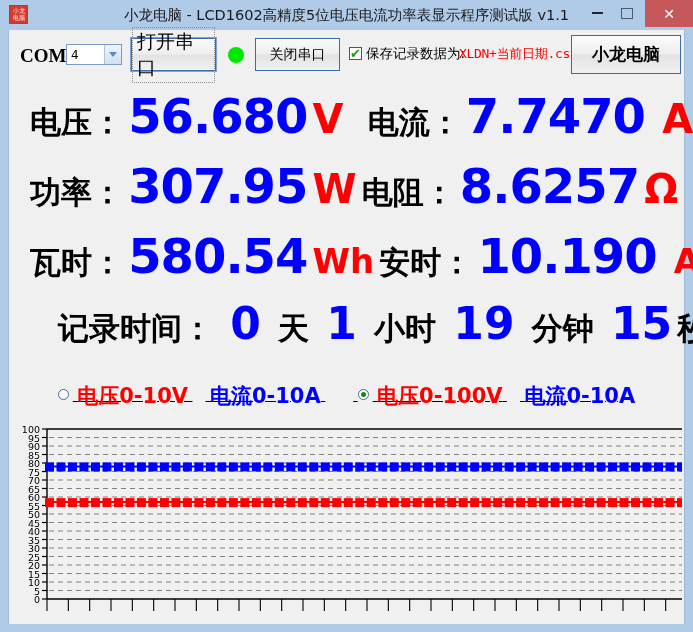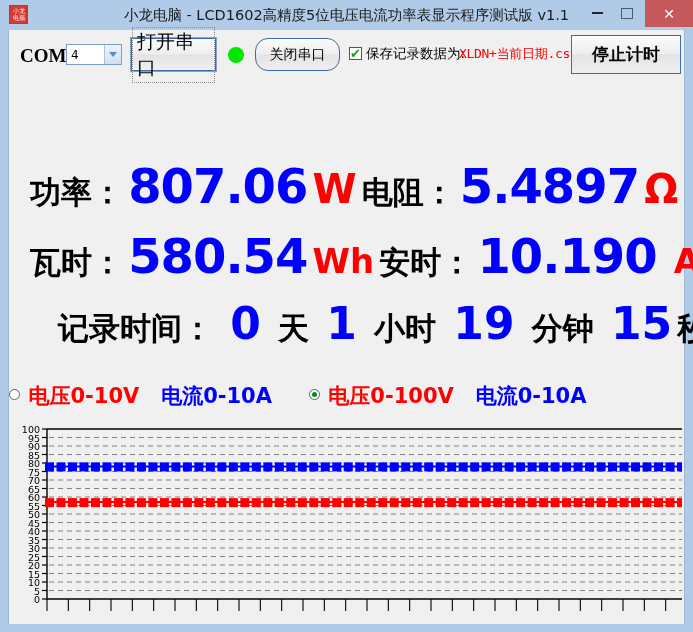--- a/index.html
+++ b/index.html
@@ -92,21 +92,21 @@
     border:1px solid #3c6ba5;
     box-sizing:border-box;
     display:flex;align-items:center;justify-content:center;
     font-family:"DejaVu Sans","Liberation Sans",sans-serif;
     color:#000;
     cursor:default;
   }
   .btn-open{left:122px;top:8px;width:85px;height:33px;font-size:19px;
     box-shadow:inset 0 0 0 1px #f3f7fb, 0 0 0 1px #7ea5d2;justify-content:flex-end;}
   .btn-open .inner{border:1px dotted #8a8a8a;padding:1px 4px;}
-  .btn-close-port{left:246px;top:8px;width:85px;height:33px;font-size:14px;border-radius:13px;}
+  .btn-close-port{left:246px;top:8px;width:85px;height:33px;font-size:14px;}
   .btn-stop{left:562px;top:5px;width:110px;height:39px;font-size:17px;font-weight:bold;}
   .led{
     position:absolute;left:219px;top:17px;width:16px;height:16px;
     border-radius:50%;background:#00e800;
   }
   .save-chk{
     position:absolute;left:340px;top:17px;width:13px;height:13px;
     border:1px solid #2f5c94;background:#fff;box-sizing:border-box;
     display:flex;align-items:center;justify-content:center;
   }
@@ -151,21 +151,21 @@
   .sp-s{display:inline-block;width:7px;}
   .row-pad{display:inline-block;width:16px;}
 
   
   .tlbl{font-size:31px;font-weight:bold;color:#000;}
   .tnum{font-size:44px;font-weight:bold;color:#0000ff;}
 
   
   .radiorow{
     position:absolute;left:0;top:352px;width:675px;height:30px;
-    white-space:nowrap;
+    white-space:nowrap;text-align:center;text-decoration:underline;
   }
   .radio{
     display:inline-block;width:11px;height:11px;border-radius:50%;
     border:1px solid #4b6a8e;background:#ffffff;box-sizing:border-box;
     vertical-align:middle;margin-right:4px;position:relative;top:-2px;
   }
   .radio.on::after{
     content:"";position:absolute;left:2px;top:2px;width:5px;height:5px;
     border-radius:50%;background:#0b8a0b;
   }
@@ -224,32 +224,43 @@
       <div class="led"></div>
       <div class="winbtn btn-close-port">
         <span>关闭串口</span>
       </div>
       <div class="save-chk">
         <span class="tick">✔</span>
       </div>
       <div class="save-label">保存记录数据为:</div>
       <div class="save-file">XLDN+当前日期.csv</div>
       <div class="winbtn btn-stop">
-        <span>停止计时</span>
+        <span>小龙电脑</span>
       </div>
     </div>
 
+    <div class="readout r1">
+      <span class="row-pad"></span>
+      <span class="lbl">电压：</span>
+      <span class="num">56.680</span>
+      <span class="unit">V</span>
+      <span class="sp"></span>
+      <span class="lbl">电流：</span>
+      <span class="num">7.7470</span>
+      <span class="sp-s"></span>
+      <span class="unit">A</span>
+    </div>
 
     <div class="readout r2">
       <span class="row-pad"></span>
       <span class="lbl">功率：</span>
-      <span class="num">807.06</span>
+      <span class="num">307.95</span>
       <span class="unit">W</span>
       <span class="lbl">电阻：</span>
-      <span class="num">5.4897</span>
+      <span class="num">8.6257</span>
       <span class="unit">Ω</span>
     </div>
 
     <div class="readout r3">
       <span class="row-pad"></span>
       <span class="lbl">瓦时：</span>
       <span class="num">580.54</span>
       <span class="unit-sm">Wh</span>
       <span class="lbl">安时：</span>
       <span class="num">10.190</span>

